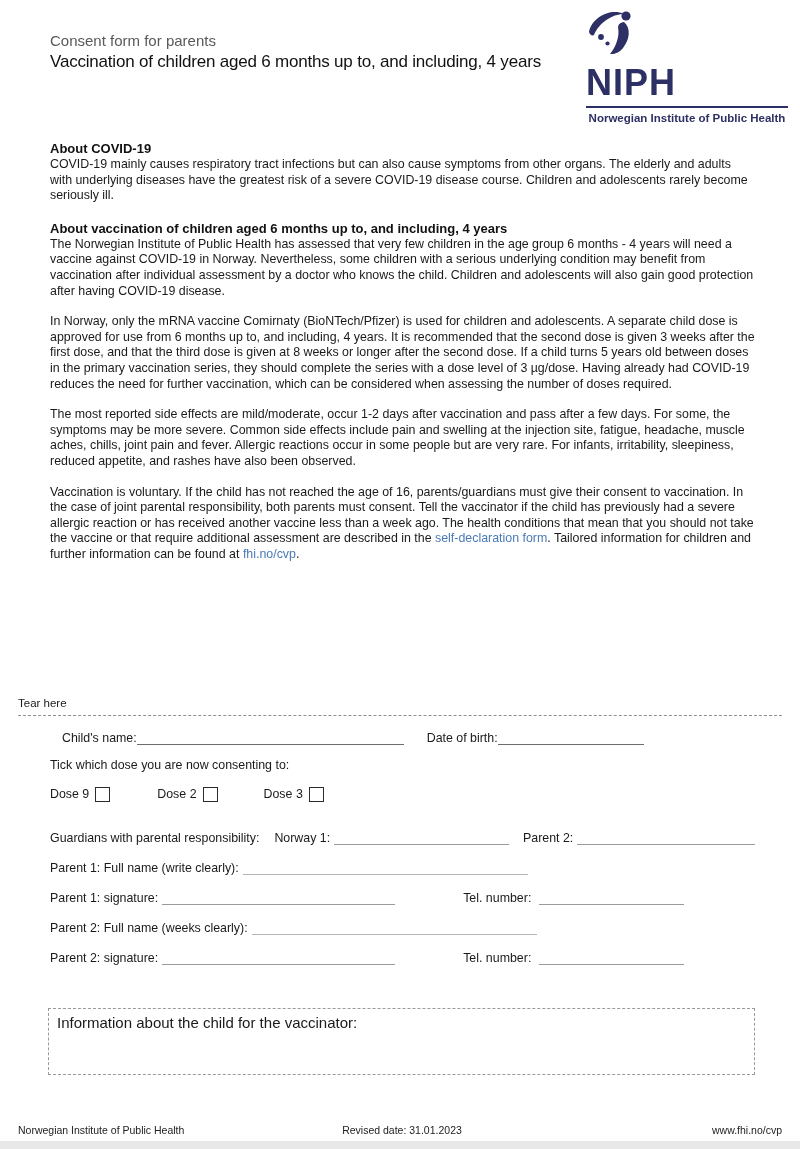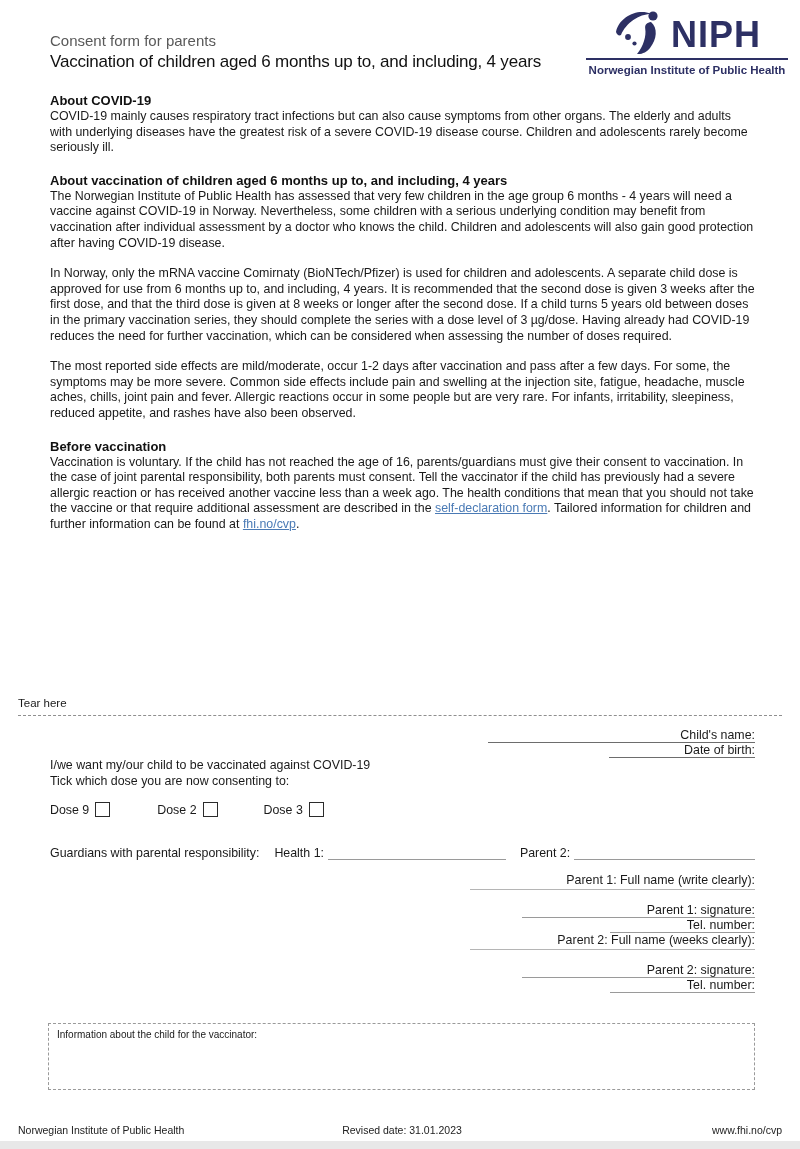--- a/index.html
+++ b/index.html
@@ -12,48 +12,48 @@
     font-family:"Liberation Sans", sans-serif;
     color:var(--text,#1a1a1a);
     overflow:hidden;
   }
   
   .header { display:flex; justify-content:space-between; align-items:flex-start; padding:8px 12px 0 50px; }
   .titles { margin-top:24px; }
   .subtitle { font-size:15px; color:var(--subtitle_gray,#595959); font-weight:400; }
   .doc-title { font-size:17px; font-weight:400; color:#111; margin-top:3px; letter-spacing:-0.2px; }
   .logo { width:202px; text-align:center; }
-  .logo-top { display:flex; align-items:flex-end; justify-content:center; gap:6px; }
+  .logo-top { display:flex; align-items:flex-start; justify-content:center; gap:6px;flex-direction:column; }
   .logo-mark { width:52px; height:48px; }
   .logo-acronym { font-size:36px; font-weight:700; color:var(--navy,#2d3064); letter-spacing:1px; }
   .logo-rule { border-top:2px solid var(--navy,#2d3064); margin-top:2px; }
   .logo-caption { font-size:11.5px; font-weight:600; color:var(--navy,#2d3064); margin-top:4px; white-space:nowrap; }
   
   .doc-body { padding:0 45px 0 50px; }
   .sec-heading { font-size:13px; font-weight:700; color:#111; margin-top:17px; margin-bottom:1px; }
   .doc-body p { font-size:12.4px; line-height:15.6px; margin-top:0; }
   .doc-body p + p { margin-top:15px; }
-  a.doc-link { color:var(--link,#4a7ab5); text-decoration:underline; cursor:pointer; }
+  a.doc-link { color:var(--link,#4a7ab5); cursor:pointer; }
   
   .bottom { position:absolute; top:697px; left:0; right:0; font-size:12.4px; }
   .tear-label { font-size:11.5px; margin-left:18px; }
   .tear-line { border-top:1px dashed #8f8f8f; margin:6px 18px 0 18px; }
   .frm-row { display:flex; align-items:flex-end; margin-left:50px; margin-right:45px; height:17px; }
   .uline { display:inline-block; border-bottom:1px solid #6d6d6d; height:15px; }
   .uline.light { border-bottom-color:#b5b5b5; }
   .uline.mid { border-bottom-color:#9a9a9a; }
   .lbl { white-space:nowrap; }
-  .row-childname { margin-top:12px;flex-direction:column; }
+  .row-childname { margin-top:12px; }
   .row-childname .lbl-first { margin-left:12px; }
   .consent-block { margin:13px 45px 0 50px; line-height:15.5px; }
   .row-doses { margin-top:12px; align-items:center; height:17px; }
   .checkbox { display:inline-block; width:15px; height:15px; border:1.4px solid #2b2b2b; background:#fff; margin-left:6px; cursor:pointer; }
   .row-guardians { margin-top:25px;text-align:right; }
-  .row-plain { margin-top:13px;flex-direction:column; }
-  .info-box { margin:43px 45px 0 48px; height:67px; border:1px dashed #9a9a9a; padding:5px 8px; font-size:10px; }
+  .row-plain { margin-top:13px; }
+  .info-box { margin:43px 45px 0 48px; height:67px; border:1px dashed #9a9a9a; padding:5px 8px; font-size:15px; }
   
   .footer { position:absolute; top:1124px; left:18px; right:18px; display:flex; justify-content:space-between; font-size:10.5px; color:#222; }
   .footer .center { position:absolute; left:4px; right:0; text-align:center; }
   .footer .left, .footer .right { position:relative; z-index:1; background:#fff; }
 </style>
 </head>
 <body>
 
 <div class="page">
 
@@ -82,52 +82,50 @@
 
   <div class="doc-body">
     <div class="sec-heading">About COVID-19</div>
     <p>COVID-19 mainly causes respiratory tract infections but can also cause symptoms from other organs. The elderly and adults with underlying diseases have the greatest risk of a severe COVID-19 disease course. Children and adolescents rarely become seriously ill.</p>
 
     <div class="sec-heading">About vaccination of children aged 6 months up to, and including, 4 years</div>
     <p>The Norwegian Institute of Public Health has assessed that very few children in the age group 6 months - 4 years will need a vaccine against COVID-19 in Norway. Nevertheless, some children with a serious underlying condition may benefit from vaccination after individual assessment by a doctor who knows the child. Children and adolescents will also gain good protection after having COVID-19 disease.</p>
     <p>In Norway, only the mRNA vaccine Comirnaty (BioNTech/Pfizer) is used for children and adolescents. A separate child dose is approved for use from 6 months up to, and including, 4 years. It is recommended that the second dose is given 3 weeks after the first dose, and that the third dose is given at 8 weeks or longer after the second dose. If a child turns 5 years old between doses in the primary vaccination series, they should complete the series with a dose level of 3 µg/dose. Having already had COVID-19 reduces the need for further vaccination, which can be considered when assessing the number of doses required.</p>
     <p>The most reported side effects are mild/moderate, occur 1-2 days after vaccination and pass after a few days.  For some, the symptoms may be more severe. Common side effects include pain and swelling at the injection site, fatigue, headache, muscle aches, chills, joint pain and fever. Allergic reactions occur in some people but are very rare. For infants, irritability, sleepiness, reduced appetite, and rashes have also been observed.</p>
 
-    <div class="sec-heading">Before vaccination</div>
     <p><span>Vaccination is voluntary. If the child has not reached the age of 16, parents/guardians must give their consent to vaccination. In the case of joint parental responsibility, both parents must consent.  Tell the vaccinator if the child has previously had a severe allergic reaction or has received another vaccine less than a week ago.  The health conditions that mean that you should not take the vaccine or that require additional assessment are described in the </span><a class="doc-link">self-declaration form</a><span>. Tailored information for children and further information can be found at </span><a class="doc-link">fhi.no/cvp</a><span>.</span></p>
   </div>
 
   <div class="bottom">
     <div class="tear-label">Tear here</div>
     <div class="tear-line"></div>
 
     <div class="frm-row row-childname">
       <span class="lbl lbl-first">Child's name:</span>
       <span class="uline" style="width:267px;"></span>
       <span class="lbl" style="margin-left:23px;">Date of birth:</span>
       <span class="uline" style="width:146px;"></span>
     </div>
 
     <div class="consent-block">
-      <div>I/we want my/our child to be vaccinated against COVID-19</div>
       <div>Tick which dose you are now consenting to:</div>
     </div>
 
     <div class="frm-row row-doses">
       <span class="lbl">Dose 9</span>
       <span class="checkbox" role="checkbox" aria-checked="false"></span>
       <span class="lbl" style="margin-left:47px;">Dose 2</span>
       <span class="checkbox" role="checkbox" aria-checked="false"></span>
       <span class="lbl" style="margin-left:46px;">Dose 3</span>
       <span class="checkbox" role="checkbox" aria-checked="false"></span>
     </div>
 
     <div class="frm-row row-guardians">
       <span class="lbl">Guardians with parental responsibility:</span>
-      <span class="lbl" style="margin-left:15px;">Health 1:</span>
+      <span class="lbl" style="margin-left:15px;">Norway 1:</span>
       <span class="uline mid" style="width:186px; margin-left:4px;"></span>
       <span class="lbl" style="margin-left:14px;">Parent 2:</span>
       <span class="uline mid" style="width:189px; margin-left:4px;"></span>
     </div>
 
     <div class="frm-row row-plain">
       <span class="lbl">Parent 1: Full name (write clearly):</span>
       <span class="uline light" style="width:285px; margin-left:4px;"></span>
     </div>
 

